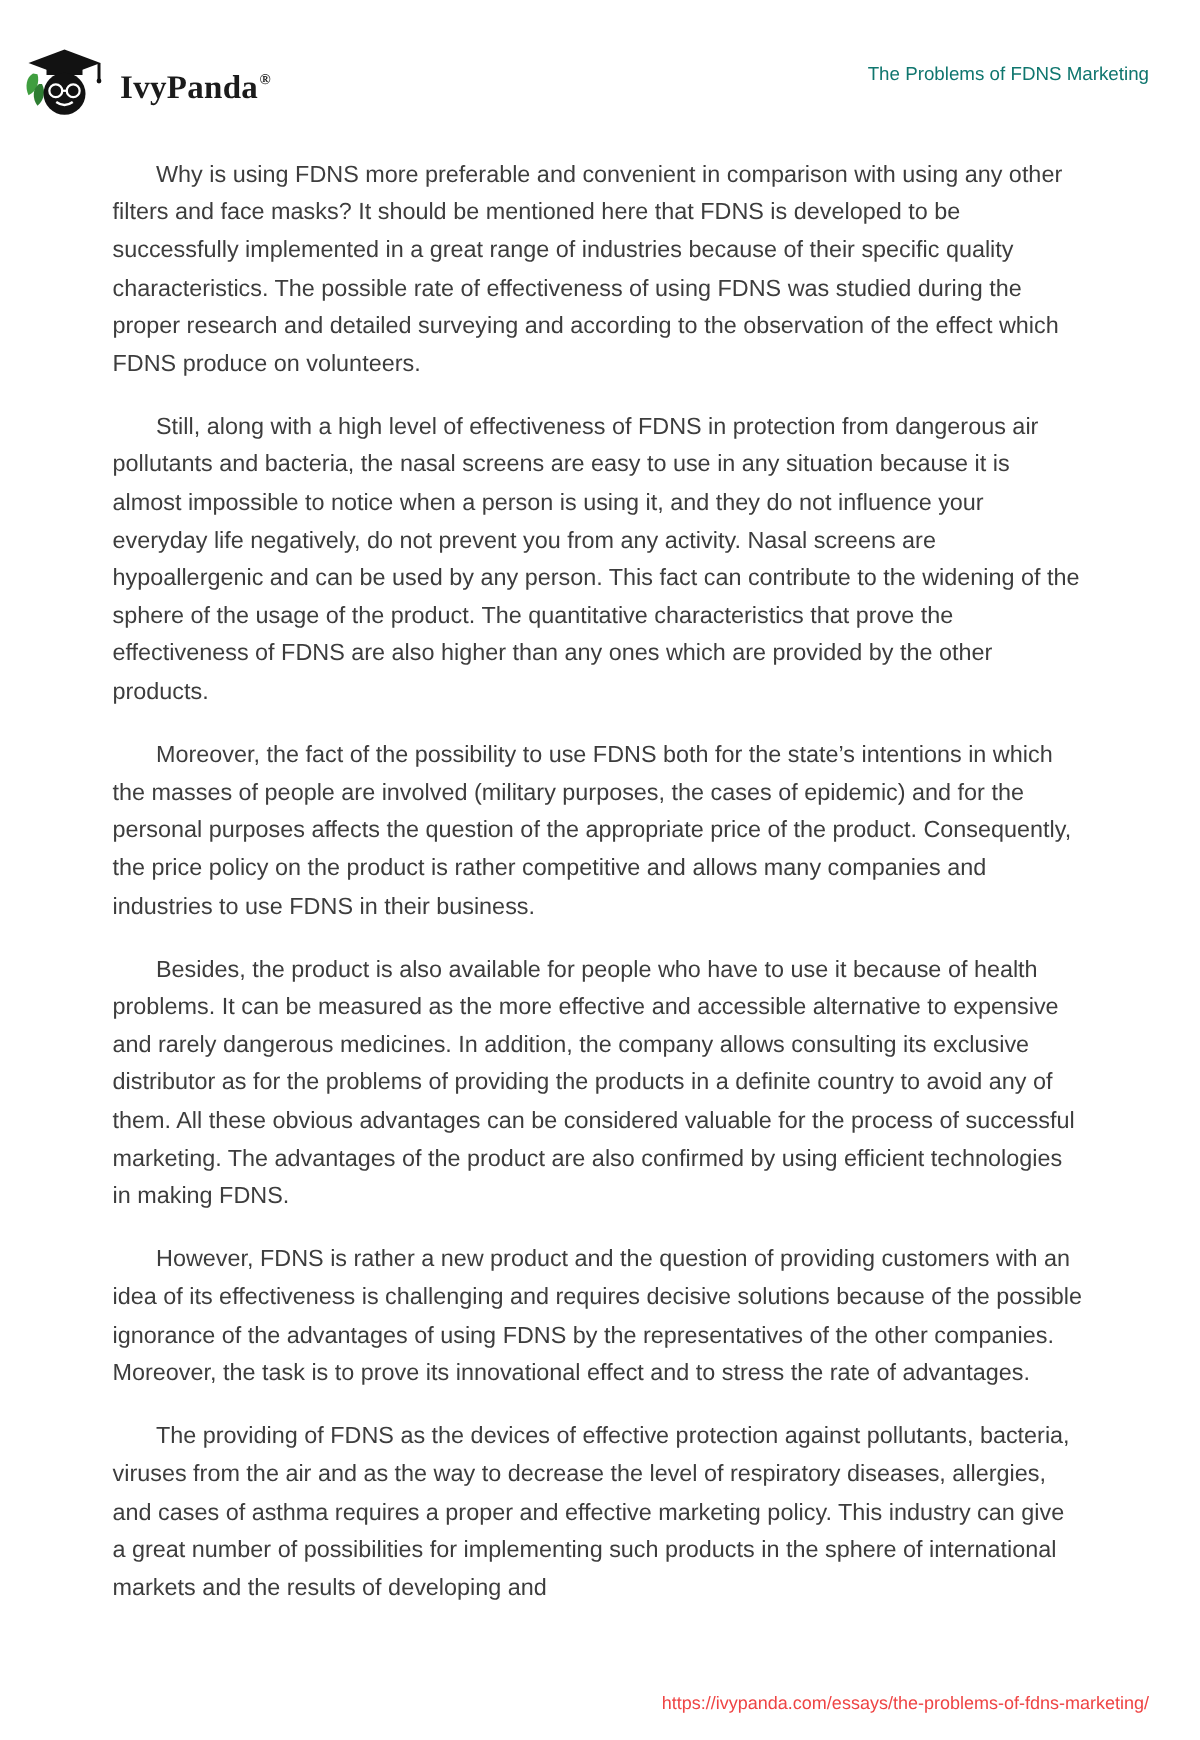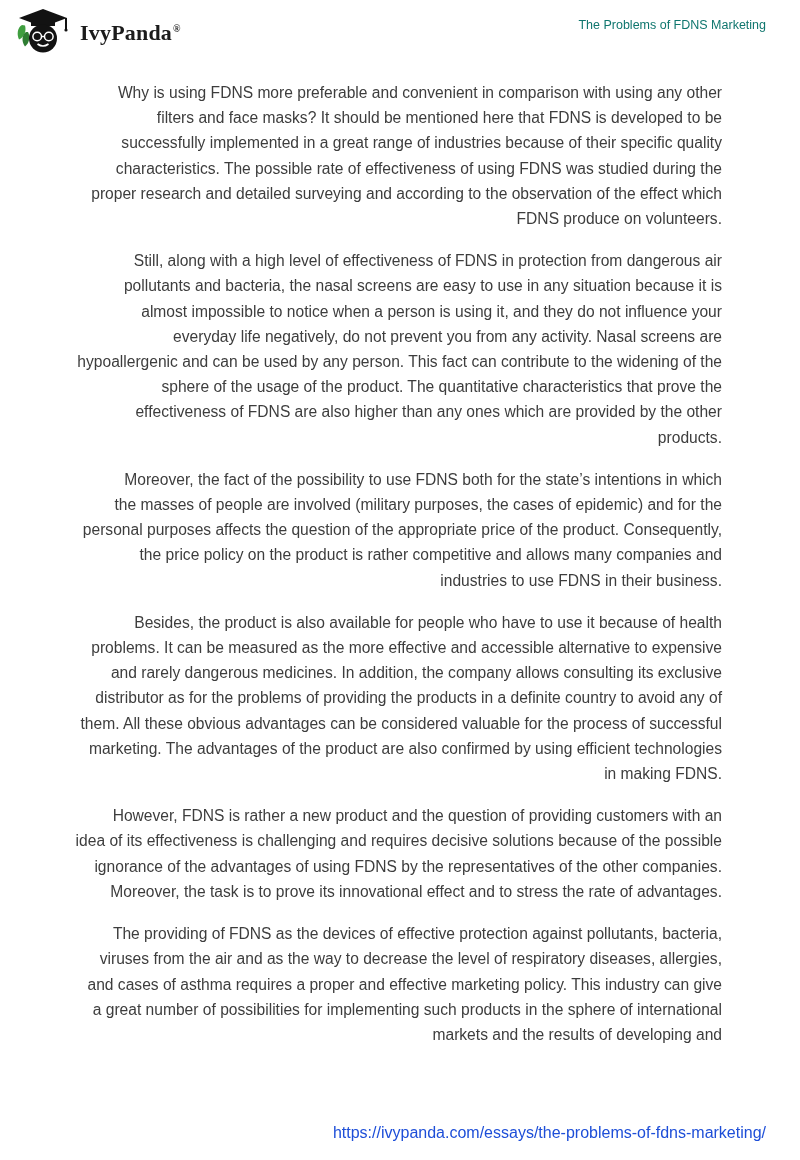--- a/index.html
+++ b/index.html
@@ -15,20 +15,21 @@
     overflow: hidden;
   }
 
   
   .header {
     display: flex;
     justify-content: space-between;
     align-items: flex-start;
     padding: 8px 34px 0 16px;
     height: 52px;
+    margin-top: 24px;
   }
   .brand {
     display: flex;
     align-items: center;
     gap: 10px;
     cursor: pointer;
   }
   .brand-name {
     font-family: "Liberation Serif", serif;
     font-weight: 700;
@@ -53,30 +54,30 @@
   
   .content {
     padding: 20px 78px 0 75px;
     font-size: 15.6px;
     line-height: 25.2px;
     color: #3d3d3d;
   }
   .content p {
     margin: 0 0 17px 0;
     text-indent: 29px;
-    text-align: right;
+    text-align: left;
   }
 
   
   .footer {
     position: absolute;
     right: 34px;
     bottom: 18px;
-    font-size: 16px;
-    color: #1d4ed8;
+    font-size: 12px;
+    color: #ef4444;
     text-align: right;
   }
 </style>
 </head>
 <body>
 
 <div class="header">
   <div class="brand">
     <span>
       <svg width="54" height="46" viewBox="0 0 54 46" aria-hidden="true">

